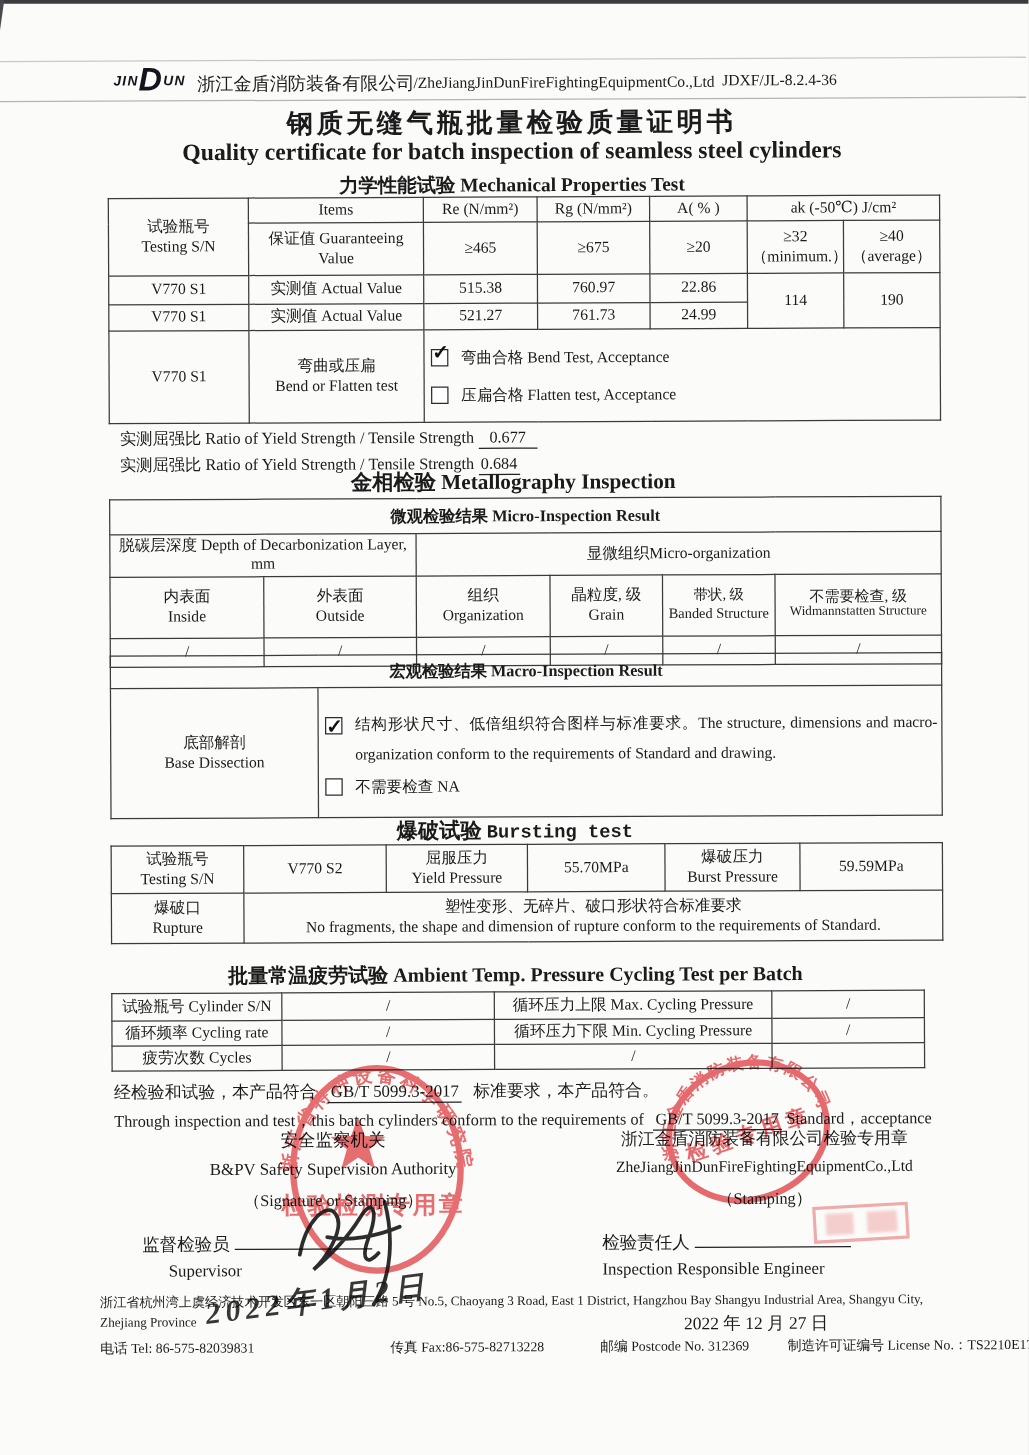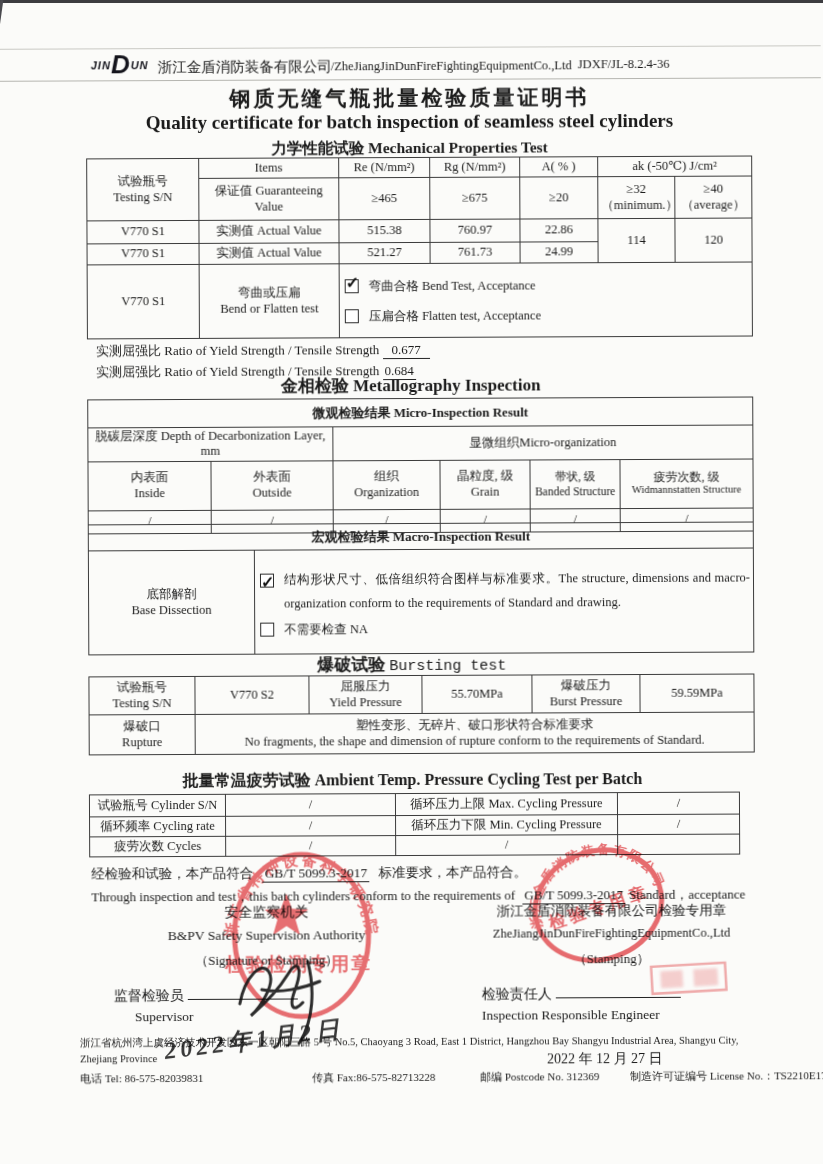--- a/index.html
+++ b/index.html
@@ -100,21 +100,21 @@
           <span class="l2">（average）</span>
         </td>
       </tr>
       <tr style="height:23px;">
         <td>V770 S1</td>
         <td>实测值 Actual Value</td>
         <td>515.38</td>
         <td>760.97</td>
         <td>22.86</td>
         <td rowspan="2">114</td>
-        <td rowspan="2">120</td>
+        <td rowspan="2">190</td>
       </tr>
       <tr style="height:21px;">
         <td>V770 S1</td>
         <td>实测值 Actual Value</td>
         <td>521.27</td>
         <td>761.73</td>
         <td>24.99</td>
       </tr>
       <tr style="height:74px;">
         <td>V770 S1</td>
@@ -179,21 +179,21 @@
             </td>
         <td>
               <span class="l2">晶粒度, 级</span>
               <span class="l2">Grain</span>
             </td>
         <td style="font-size:11.5px;">
               <span class="l2">带状, 级</span>
               <span class="l2">Banded Structure</span>
             </td>
         <td style="font-size:10.5px;">
-              <span class="l2" style="font-size:12px;">疲劳次数, 级</span>
+              <span class="l2" style="font-size:12px;">不需要检查, 级</span>
               <span class="l2">Widmannstatten Structure</span>
             </td>
       </tr>
       <tr style="height:23px;">
         <td>/</td>
         <td>/</td>
         <td>/</td>
         <td>/</td>
         <td>/</td>
         <td>/</td>
@@ -224,21 +224,21 @@
             <span class="chkbox"></span>
             <span>不需要检查 NA</span>
           </div>
         </td>
       </tr>
     </tbody>
       </table>
 
     <div class="abs ctr" style="left:0;top:653px;width:823px;">
       <span style="font-size:17px;font-weight:bold;margin-top:24px;">爆破试验</span>
-      <span class="mono" style="font-size:15px;font-weight:normal;">Bursting test</span>
+      <span class="mono" style="font-size:15px;font-weight:bold;">Bursting test</span>
     </div>
     <table class="doc" style="left:88px;top:675px;width:665px;">
       <colgroup>
           <col style="width:106px">
           <col style="width:114px">
           <col style="width:113px">
           <col style="width:110px">
           <col style="width:108px">
           <col style="width:114px">
         </colgroup>

